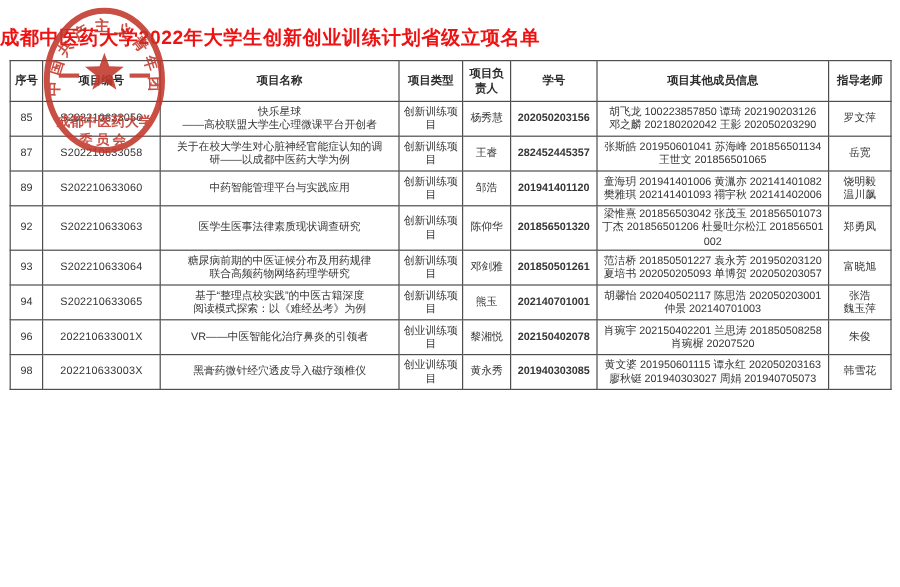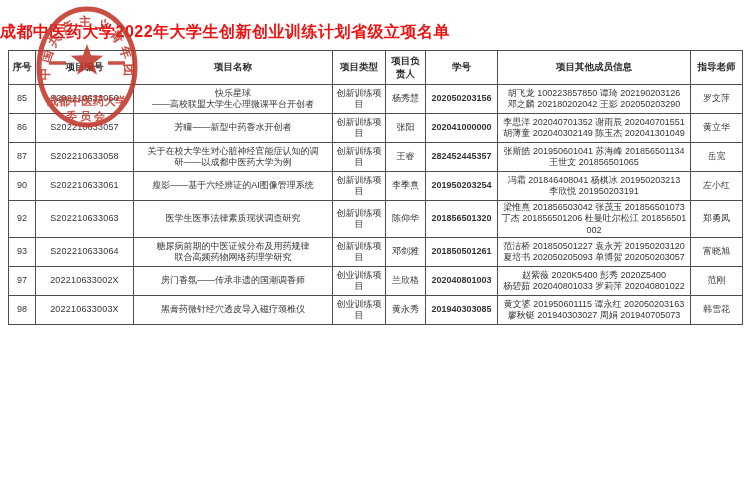--- a/index.html
+++ b/index.html
@@ -100,52 +100,42 @@
           <td class="c-name">快乐星球
 ——高校联盟大学生心理微课平台开创者</td>
           <td class="c-type">创新训练项目</td>
           <td class="c-leader">杨秀慧</td>
           <td class="c-sid">202050203156</td>
           <td class="c-members">胡飞龙 100223857850 谭琦 202190203126
 邓之麟 202180202042 王影 202050203290</td>
           <td class="c-advisor">罗文萍</td>
         </tr>
         <tr>
-          <td class="c-no">86</td>
-          <td class="c-code">S202210633057</td>
-          <td class="c-name">芳瞳——新型中药香水开创者</td>
-          <td class="c-type">创新训练项目</td>
-          <td class="c-leader">张阳</td>
-          <td class="c-sid">202041000000</td>
-          <td class="c-members">李思洋 202040701352 谢雨辰 202040701551
-胡薄童 202040302149 陈玉杰 202041301049</td>
-          <td class="c-advisor">黄立华</td>
-        </tr>
-        <tr>
           <td class="c-no">87</td>
           <td class="c-code">S202210633058</td>
           <td class="c-name">关于在校大学生对心脏神经官能症认知的调
 研——以成都中医药大学为例</td>
           <td class="c-type">创新训练项目</td>
           <td class="c-leader">王睿</td>
           <td class="c-sid">282452445357</td>
           <td class="c-members">张斯皓 201950601041 苏海峰 201856501134
 王世文 201856501065</td>
           <td class="c-advisor">岳宽</td>
         </tr>
         <tr>
-          <td class="c-no">90</td>
-          <td class="c-code">S202210633061</td>
-          <td class="c-name">瘦影——基于六经辨证的AI图像管理系统</td>
-          <td class="c-type">创新训练项目</td>
-          <td class="c-leader">李季熹</td>
-          <td class="c-sid">201950203254</td>
-          <td class="c-members">冯霜 201846408041 杨棋冰 201950203213
-李欣悦 201950203191</td>
-          <td class="c-advisor">左小红</td>
+          <td class="c-no">89</td>
+          <td class="c-code">S202210633060</td>
+          <td class="c-name">中药智能管理平台与实践应用</td>
+          <td class="c-type">创新训练项目</td>
+          <td class="c-leader">邹浩</td>
+          <td class="c-sid">201941401120</td>
+          <td class="c-members">童海玥 201941401006 黄湚亦 202141401082
+樊雅琪 202141401093 禤宇秋 202141402006</td>
+          <td class="c-advisor">饶明毅
+温川飙</td>
         </tr>
         <tr>
           <td class="c-no">92</td>
           <td class="c-code">S202210633063</td>
           <td class="c-name">医学生医事法律素质现状调查研究</td>
           <td class="c-type">创新训练项目</td>
           <td class="c-leader">陈仰华</td>
           <td class="c-sid">201856501320</td>
           <td class="c-members">梁惟熹 201856503042 张茂玉 201856501073
 丁杰 201856501206 杜曼吐尔松江 201856501002</td>
@@ -157,29 +147,42 @@
           <td class="c-name">糖尿病前期的中医证候分布及用药规律
 联合高频药物网络药理学研究</td>
           <td class="c-type">创新训练项目</td>
           <td class="c-leader">邓剑雅</td>
           <td class="c-sid">201850501261</td>
           <td class="c-members">范洁桥 201850501227 袁永芳 201950203120
 夏培书 202050205093 单博贺 202050203057</td>
           <td class="c-advisor">富晓旭</td>
         </tr>
         <tr>
-          <td class="c-no">97</td>
-          <td class="c-code">202210633002X</td>
-          <td class="c-name">房门香氛——传承非遗的国潮调香师</td>
+          <td class="c-no">94</td>
+          <td class="c-code">S202210633065</td>
+          <td class="c-name">基于“整理点校实践”的中医古籍深度
+阅读模式探索：以《难经丛考》为例</td>
+          <td class="c-type">创新训练项目</td>
+          <td class="c-leader">熊玉</td>
+          <td class="c-sid">202140701001</td>
+          <td class="c-members">胡馨怡 202040502117 陈思浩 202050203001
+仲景 202140701003</td>
+          <td class="c-advisor">张浩
+魏玉萍</td>
+        </tr>
+        <tr>
+          <td class="c-no">96</td>
+          <td class="c-code">202210633001X</td>
+          <td class="c-name">VR——中医智能化治疗鼻炎的引领者</td>
           <td class="c-type">创业训练项目</td>
-          <td class="c-leader">兰欣格</td>
-          <td class="c-sid">202040801003</td>
-          <td class="c-members">赵紫薇 2020K5400  彭秀 2020Z5400
-杨碧茹 202040801033 罗莉萍 202040801022</td>
-          <td class="c-advisor">范刚</td>
+          <td class="c-leader">黎湘悦</td>
+          <td class="c-sid">202150402078</td>
+          <td class="c-members">肖琬宇 202150402201 兰思涛 201850508258
+肖琬樨 20207520</td>
+          <td class="c-advisor">朱俊</td>
         </tr>
         <tr>
           <td class="c-no">98</td>
           <td class="c-code">202210633003X</td>
           <td class="c-name">黑膏药微针经穴透皮导入磁疗颈椎仪</td>
           <td class="c-type">创业训练项目</td>
           <td class="c-leader">黄永秀</td>
           <td class="c-sid">201940303085</td>
           <td class="c-members">黄文婆 201950601115 谭永红 202050203163
 廖秋铤 201940303027 周娟 201940705073</td>

